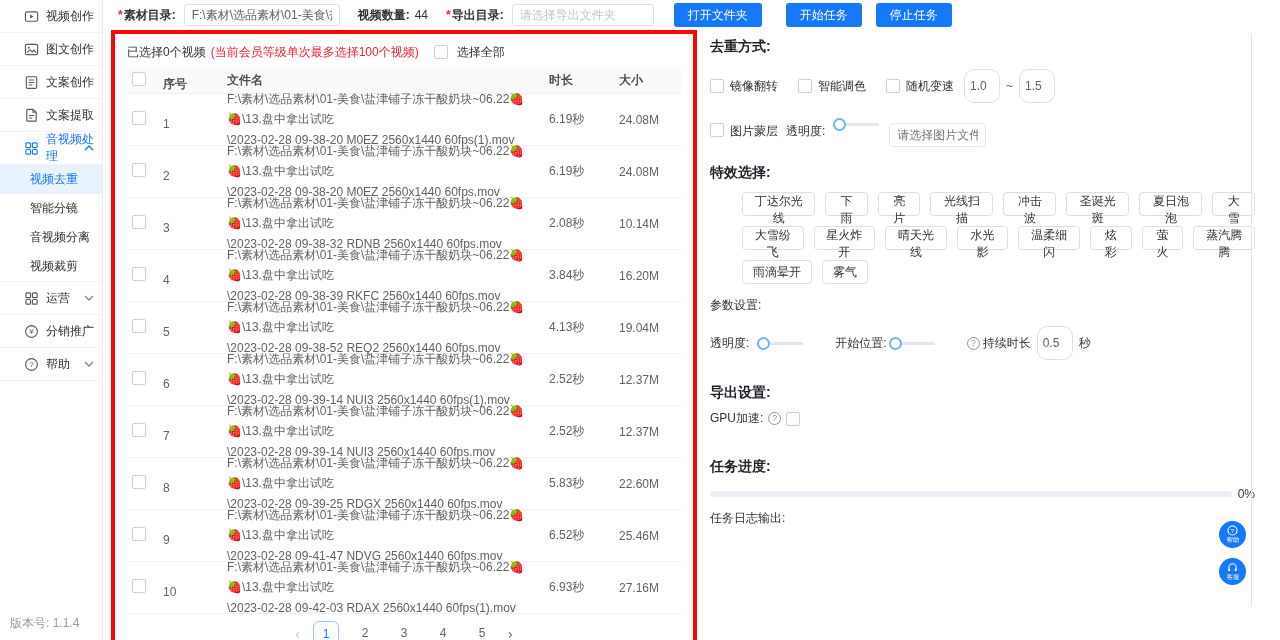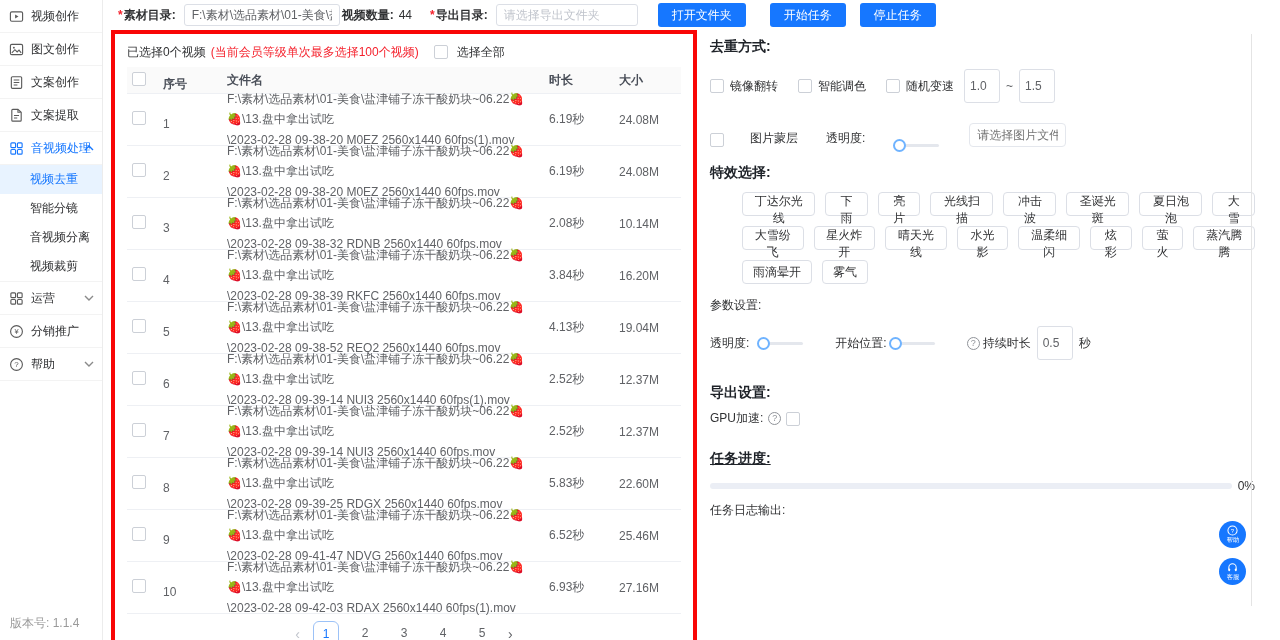--- a/index.html
+++ b/index.html
@@ -3,21 +3,21 @@
 <meta charset="utf-8">
 <style>
   * { box-sizing: border-box; margin: 0; padding: 0; }
   html,body { width:1280px; height:640px; overflow:hidden; background:#fff;
     font-family:"Liberation Sans","DejaVu Sans",sans-serif; color:#303133; }
   body { position:relative; }
 
   
   .sidebar { position:absolute; left:0; top:0; width:103px; height:640px; background:#fff;
     border-right:1px solid #ececec; z-index:5; }
-  .side-item { height:33px; display:flex; align-items:center; gap:7px; padding-left:9px;
+  .side-item { height:33px; display:flex; align-items:center; gap:7px; padding-left:24px;
     font-size:12px; color:#303133; border-bottom:1px solid #f3f3f3; cursor:pointer; position:relative; }
   .side-item .chev { position:absolute; right:8px; }
   .side-item.active-parent { color:#1677ff; }
   .side-sub { border-bottom:1px solid #f3f3f3; }
   .sub-item { height:29px; display:flex; align-items:center; padding-left:30px; font-size:12px;
     color:#303133; cursor:pointer; }
   .sub-item.active { background:#e8f3ff; color:#1677ff; }
   .version { position:absolute; left:10px; bottom:8px; font-size:12px; color:#9a9a9a; }
   .icon-svg { flex:0 0 auto; }
 
@@ -54,41 +54,41 @@
   .page { min-width:26px; height:26px; line-height:24px; text-align:center; cursor:pointer; }
   .page.active { border:1px solid #9cc2f7; border-radius:6px; color:#1677ff; }
   .pg-prev { color:#c0c4cc; font-size:14px; cursor:pointer; }
   .pg-next { color:#606266; font-size:14px; cursor:pointer; }
 
   
   .settings { position:absolute; left:710px; top:38px; width:545px; font-size:12px; }
   .sec-title { font-size:14px; font-weight:bold; color:#1f2329; }
   .chk-group { margin-top:13px; display:flex; align-items:center; }
   .chk-item { display:flex; align-items:center; gap:6px; margin-right:20px; }
-  .mini-input { width:36px; height:21px; border:1px solid #dcdfe6; border-radius:3px;
+  .mini-input { width:36px; height:21px; border:1px solid #dcdfe6; border-radius:10px;
     font-size:12px; padding:16px 5px; color:#606266; outline:none; font-family:inherit; }
   .tilde { margin:0 6px; color:#606266; }
-  .mask-row { margin-top:20px; display:flex; align-items:flex-end;gap:20px; }
+  .mask-row { margin-top:20px; display:flex; align-items:flex-start; }
   .slider { width:40px; height:3px; background:#e4e7ed; border-radius:2px; position:relative;
     margin:0 10px 0 14px; flex:0 0 auto; }
   .knob { position:absolute; left:-6px; top:-5px; width:13px; height:13px; border:2px solid #6fb3ff;
     background:#fff; border-radius:50%; cursor:pointer; }
   .ghost-input { width:97px; height:24px; border:1px solid #e4e7ed; border-radius:4px;
     font-size:12px; padding:0 7px; color:#c0c4cc; background:#fff; outline:none; font-family:inherit; }
   .fx-wrap { margin-top:17px; }
   .fx-row { display:flex; gap:10px; margin-top:10px;padding-left:32px; }
   .fx { height:24px; padding:0 10px; border:1px solid #dcdfe6; border-radius:4px; background:#fff;
     font-size:12px; color:#303133; cursor:pointer; font-family:inherit; }
   .params-title { margin-top:13px; color:#303133; }
   .params-row { margin-top:12px; display:flex; align-items:center; }
   .qmark { width:13px; height:13px; border:1px solid #909399; border-radius:50%; color:#909399;
     font-size:9px; line-height:11px; text-align:center; display:inline-block; flex:0 0 auto; }
   .export-title { margin-top:24px; }
   .gpu-row { margin-top:8px; display:flex; align-items:center; gap:5px; }
-  .progress-title { margin-top:23px;text-decoration:underline; }
+  .progress-title { margin-top:31px; }
   .progress-row { margin-top:11px; display:flex; align-items:center; gap:6px; }
   .progress-track { width:527px; height:6px; background:#ebeef5; border-radius:3px; }
   .log-label { margin-top:9px; }
   .vline { position:absolute; left:1251px; top:34px; width:1px; height:572px; background:#e4e4e4; }
 
   
   .float-btn { position:absolute; left:1219px; width:27px; height:27px; border-radius:50%;
     background:#1677ff; color:#fff; display:flex; flex-direction:column; align-items:center;
     justify-content:center; cursor:pointer; gap:0; }
   .float-btn .f-label { font-size:7px; line-height:8px; transform:scale(.9); }
@@ -185,21 +185,21 @@
   </div>
   <div class="version">版本号: 1.1.4</div>
 </aside>
 
 <header class="topbar">
   <span style="display:flex;align-items:center;">
     <span class="req-star">*</span>
     <span class="bar-label">素材目录:</span>
   </span>
   <input class="txt-input" style="width: 156px; margin-left: 8px;" value="F:\素材\选品素材\01-美食\盐津铺">
-  <span class="bar-label" style="margin-left:2px;text-align:center;">视频数量:</span>
+  <span class="bar-label" style="margin-left:18px;text-align:center;">视频数量:</span>
   <span style="margin-left:5px;color:#303133;">44</span>
   <span style="display:flex;align-items:center;margin-left:18px;">
     <span class="req-star">*</span>
     <span class="bar-label">导出目录:</span>
   </span>
   <input class="txt-input" style="width: 142px; margin-left: 8px;" placeholder="请选择导出文件夹">
   <button class="btn-primary" style="margin-left:20px;">打开文件夹</button>
   <button class="btn-primary" style="margin-left:24px;">开始任务</button>
   <button class="btn-primary" style="margin-left:14px;">停止任务</button>
 </header>

